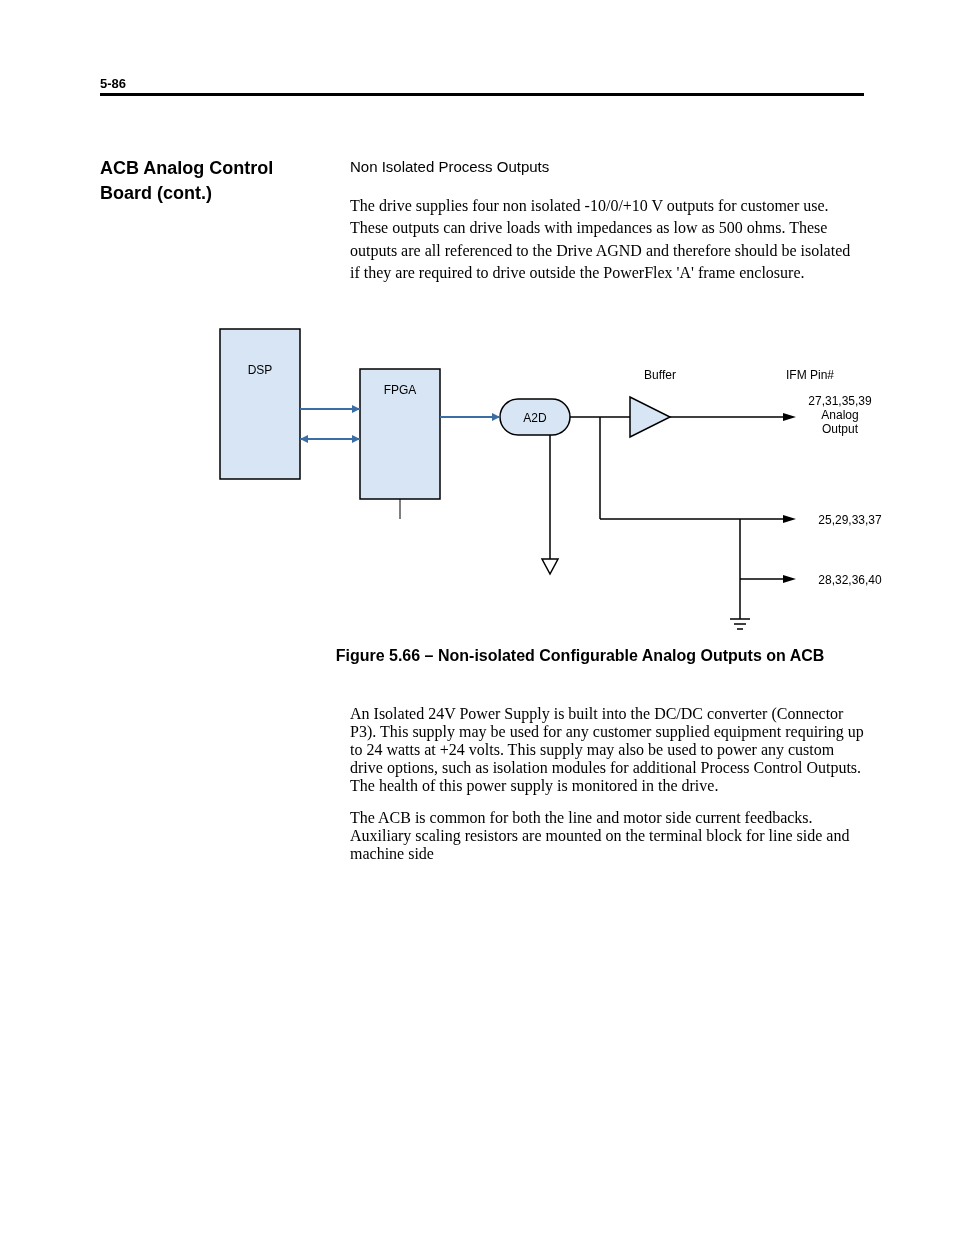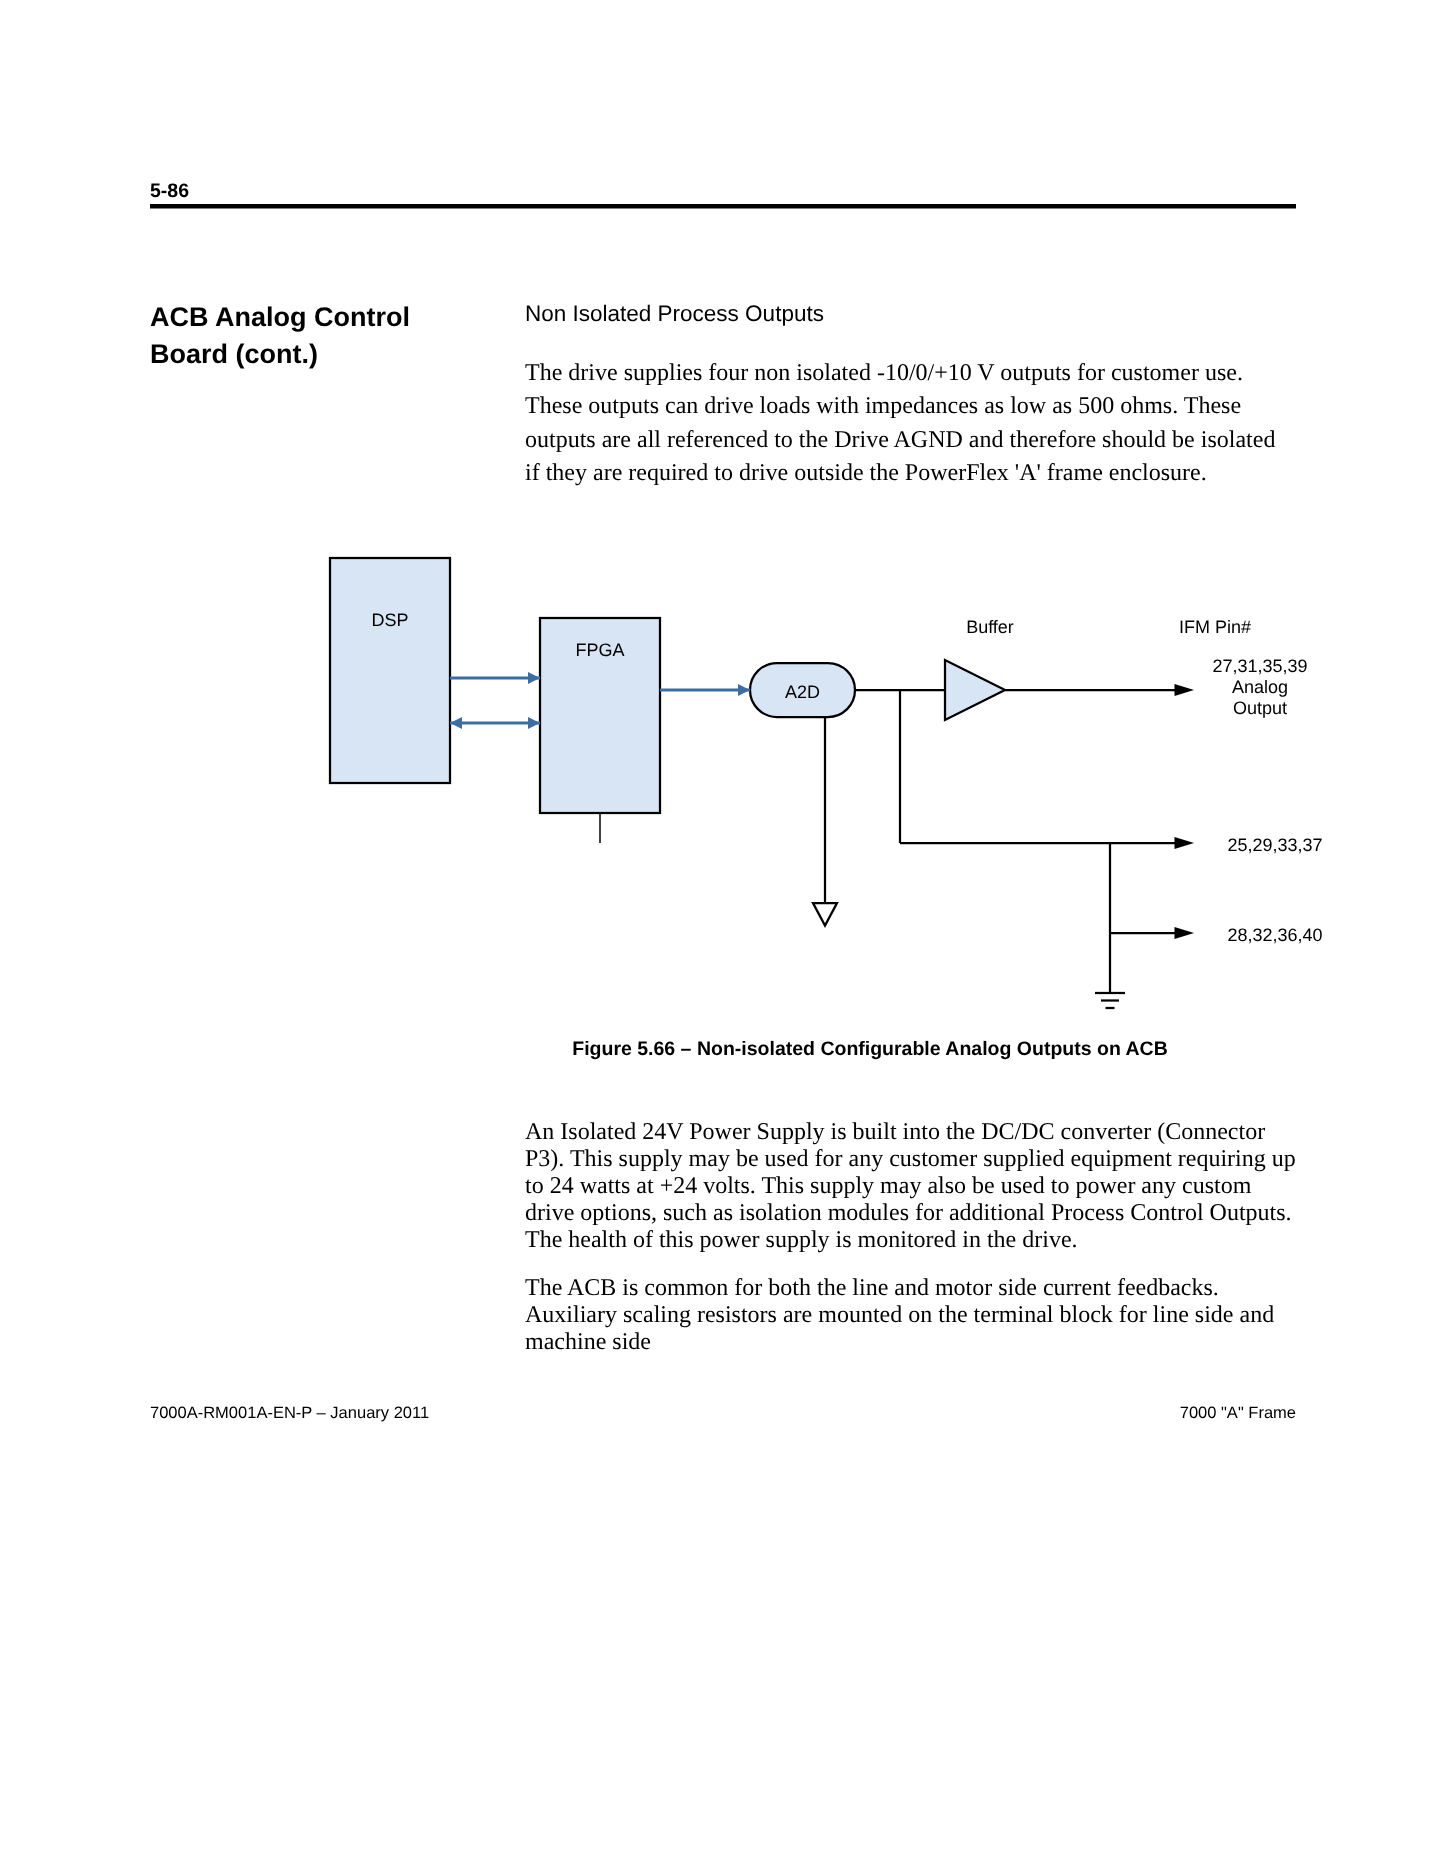--- a/index.html
+++ b/index.html
@@ -8,21 +8,20 @@
     font-family: "Times New Roman", Times, serif;
     background: #fff;
     color: #000;
     width: 954px;
   }
   .page {
     padding: 76px 90px 60px 100px;
     box-sizing: border-box;
     width: 954px;
     position: relative;
-    margin-top: 43px;
   }
   .header-row {
     display: flex;
     align-items: baseline;
     font-family: Arial, Helvetica, sans-serif;
     font-size: 13px;
     border-bottom: 3px solid #000;
     padding-bottom: 2px;
     margin-bottom: 60px;
   }
@@ -62,21 +61,21 @@
   .figure-wrap {
     margin: 20px 0 10px 0;
   }
   .figure-svg {
     width: 740px;
     height: 320px;
   }
   .figure-caption {
     font-family: Arial, Helvetica, sans-serif;
     font-weight: bold;
-    font-size: 13px;
+    font-size: 16px;
     text-align: center;
     margin: 4px auto 40px auto;
     width: 740px;
   }
   .pin-table {
     margin: 10px 0 20px 40px;
     font-family: "Times New Roman", Times, serif;
     font-size: 16px;
   }
   .pin-table th {
@@ -190,18 +189,14 @@
     <div class="figure-caption">Figure 5.66 – Non-isolated Configurable Analog Outputs on ACB</div>
   </div>
 
   <div style="margin-left:250px;">
     <p class="body-p">An Isolated 24V Power Supply is built into the DC/DC converter (Connector P3).  This supply may be used for any customer supplied equipment requiring up to 24 watts at +24 volts.  This supply may also be used to power any custom drive options, such as isolation modules for additional Process Control Outputs.  The health of this power supply is monitored in the drive.</p>
 
 
     <p class="body-p">The ACB is common for both the line and motor side current feedbacks.  Auxiliary scaling resistors are mounted on the terminal block for line side and machine side</p>
   </div>
 
-  <div class="footer">
-    <span>7000A-RM001A-EN-P –  January 2011</span>
-    <span>7000 "A" Frame</span>
-  </div>
 
 </div>
 
 </body></html>

